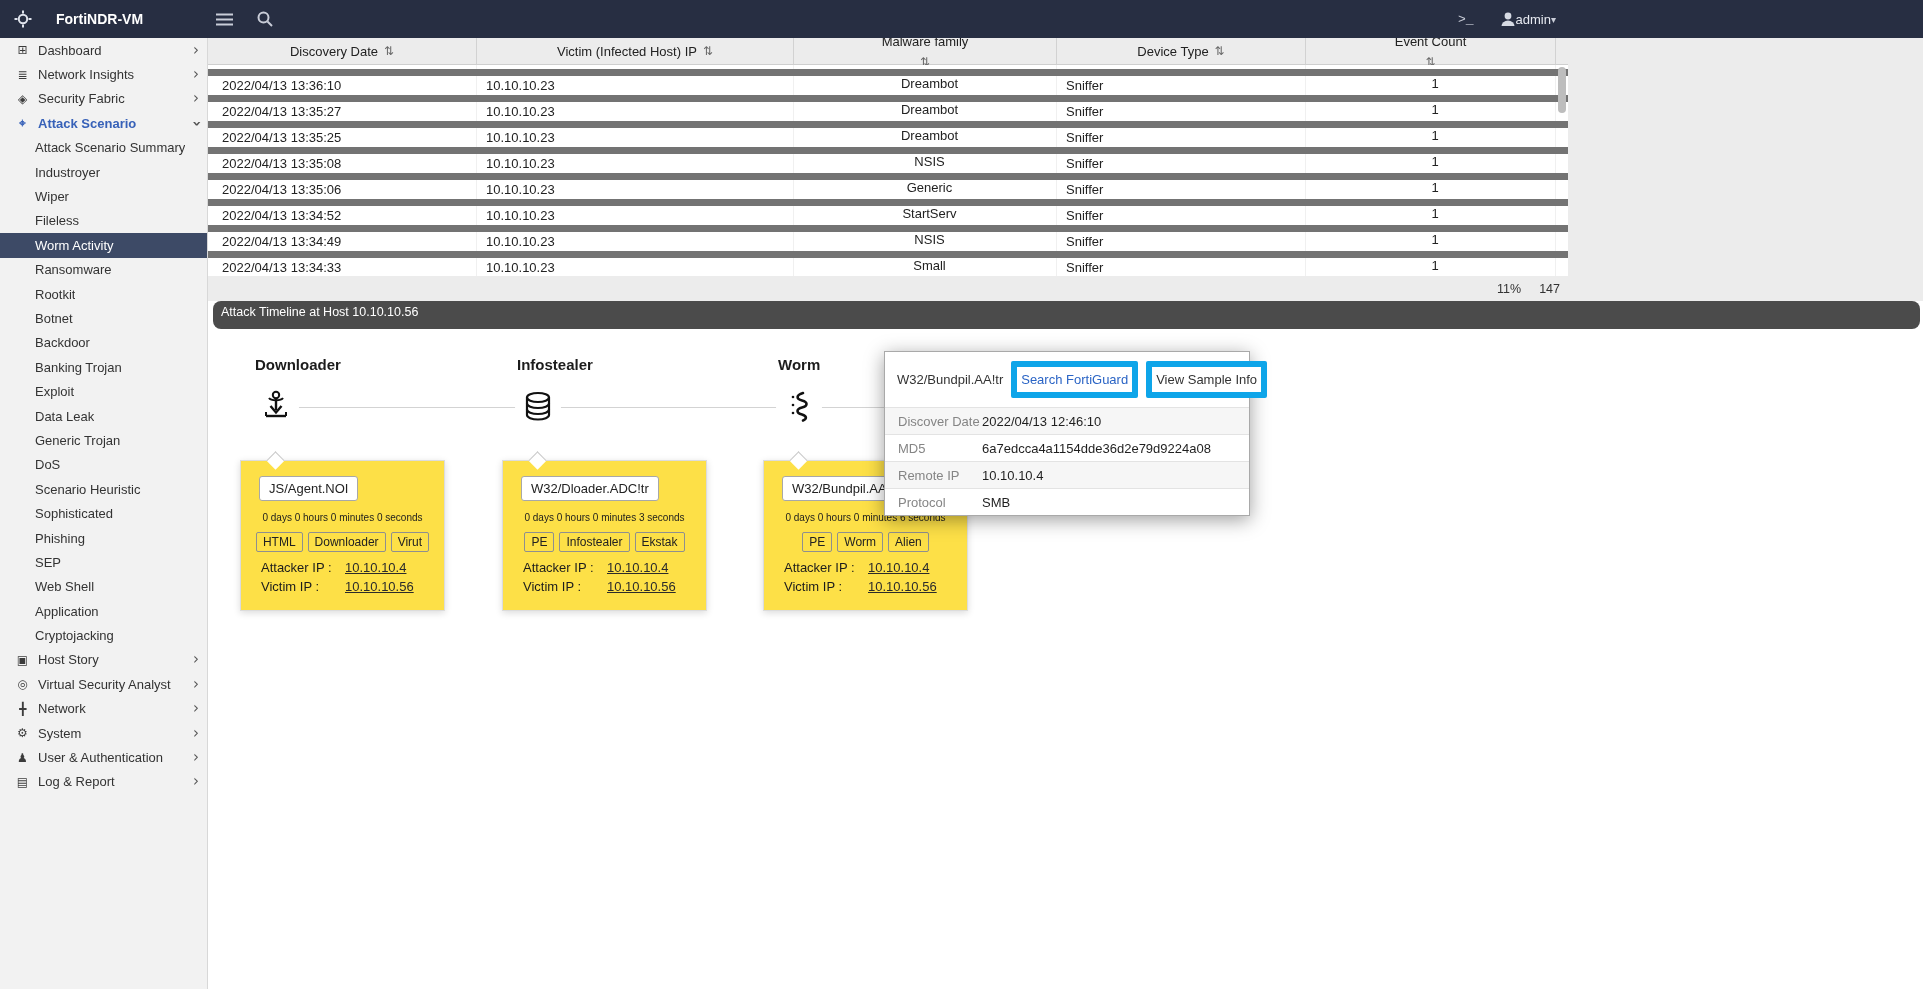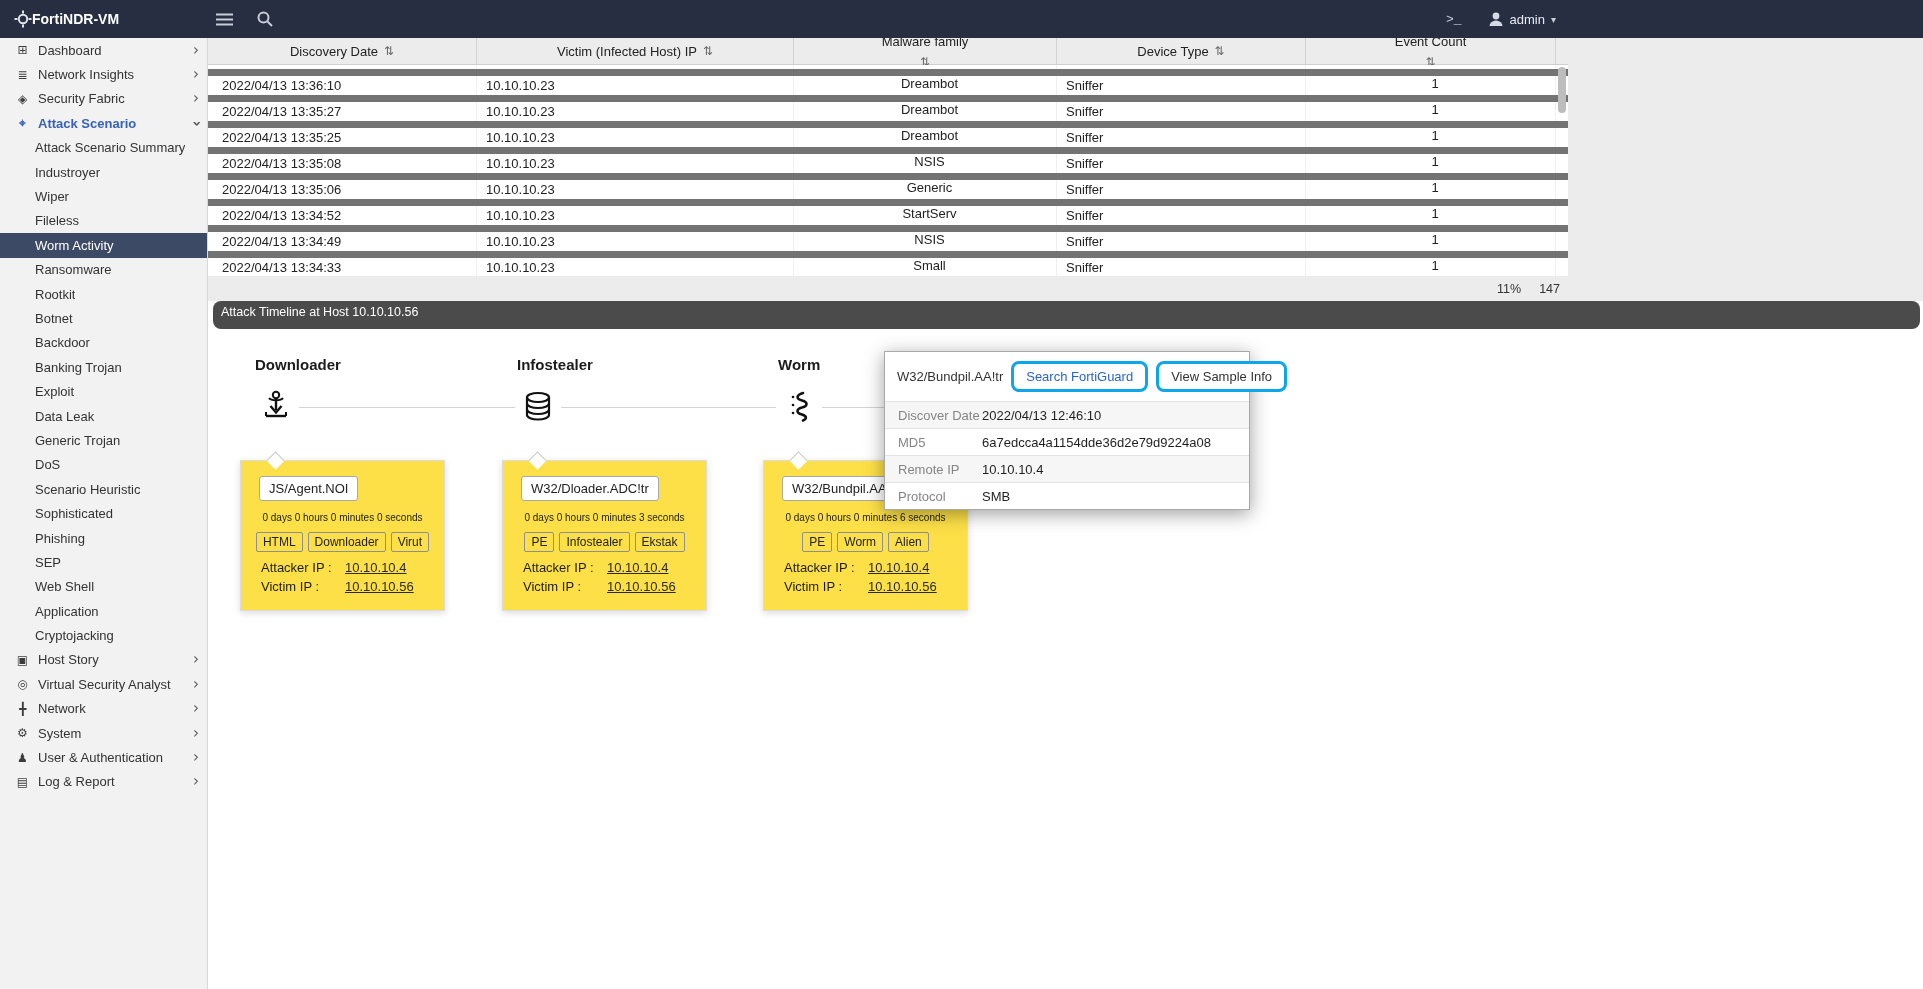--- a/index.html
+++ b/index.html
@@ -2,27 +2,27 @@
 <html><head>
 <meta charset="utf-8">
 <style>
   * { margin:0; padding:0; box-sizing:border-box; }
   html,body { width:1923px; height:989px; overflow:hidden; }
   body { font-family:"Liberation Sans", sans-serif; background:#fff; position:relative; color:#222; }
   .glyph { font-family:"DejaVu Sans", sans-serif; }
 
   
   .topbar { position:absolute; top:0; left:0; width:1923px; height:38px; background:#272e42; display:flex; align-items:center; z-index:60; }
-  .brand { display:flex; align-items:center; gap:0; width:208px; padding:0 14px; flex:0 0 auto;text-align:right; }
+  .brand { display:flex; align-items:center; gap:24px; width:208px; padding:0 14px; flex:0 0 auto;text-align:right; }
   .brand-title { color:#fff; font-size:14px; font-weight:bold; white-space:nowrap; }
   .tb-icon { display:inline-flex; align-items:center; justify-content:center; cursor:pointer; }
   .tb-left { display:flex; align-items:center; gap:24px; margin-left:8px; }
   .topbar-right { position:absolute; right:367px; top:0; height:38px; display:flex; align-items:center; gap:26px; }
   .terminal { font-family:"Liberation Mono", monospace; font-size:13px; color:#c9cdd8; cursor:pointer; }
-  .user-menu { display:flex; align-items:center; gap:6px; cursor:pointer; }
+  .user-menu { display:flex; align-items:center; cursor:pointer; }
   .user-name { color:#e7eaf1; font-size:13px; }
   .caret { color:#c9cdd8; font-size:10px; }
 
   
   .sidebar { position:absolute; top:38px; left:0; width:208px; bottom:0; background:#f2f2f2; border-right:1px solid #d8d8d8; overflow:hidden; z-index:40; }
   .side-item { height:24.4px; display:flex; align-items:center; padding:0 8px 0 14px; font-size:13px; color:#333; cursor:pointer; white-space:nowrap; }
   .side-item .ic { width:17px; margin-right:7px; font-size:12px; color:#3c3c3c; text-align:center; flex:0 0 auto; }
   .side-item .lbl { overflow:hidden; text-overflow:ellipsis; }
   .side-item .chev { margin-left:auto; color:#555; font-size:15px; line-height:1; }
   .side-item .chev.down { transform:rotate(90deg); }
@@ -65,21 +65,21 @@
   .tags { margin-top:9px; display:flex; justify-content:center; gap:5px; }
   .tag { border:1px solid #8f8f8f; border-radius:2px; padding:2px 6px; font-size:12px; color:#222; white-space:nowrap; }
   .ipline { margin-top:8px; padding-left:11px; font-size:13px; color:#1c1c1c; }
   .ipline + .ipline { margin-top:4px; }
   .iplabel { display:inline-block; width:84px; }
   .iplink { color:#2b2b2b; text-decoration:underline; cursor:pointer; }
 
   .popup { position:absolute; left:676px; top:50px; width:366px; background:#fff; border:1px solid #a9a9a9; box-shadow:0 4px 18px rgba(0,0,0,0.38); z-index:10; }
   .popup-head { display:flex; align-items:center; gap:8px; padding:9px 9px 9px 12px; }
   .popup-title { font-size:13px; color:#333; white-space:nowrap; }
-  .pbtn { border:3px solid #0ea5e9; background:#fff; border-radius:8px; padding:5px 12px; font-size:13px; font-family:inherit; color:#333; cursor:pointer; white-space:nowrap; }
+  .pbtn { border:6px solid #0ea5e9; background:#fff; border-radius:2px; padding:5px 4px; font-size:13px; font-family:inherit; color:#333; cursor:pointer; white-space:nowrap; }
   .pbtn.primary { color:#2a64c5; }
   .popup-rows .prow { display:flex; align-items:center; min-height:27px; border-top:1px solid #e3e3e3; font-size:13px; }
   .popup-rows .prow:nth-child(odd) { background:#f6f6f6; }
   .plabel { width:97px; padding-left:13px; color:#858585; flex:0 0 auto; }
   .pvalue { color:#1f1f1f; }
 </style>
 </head>
 <body>
 
 <div class="topbar">

